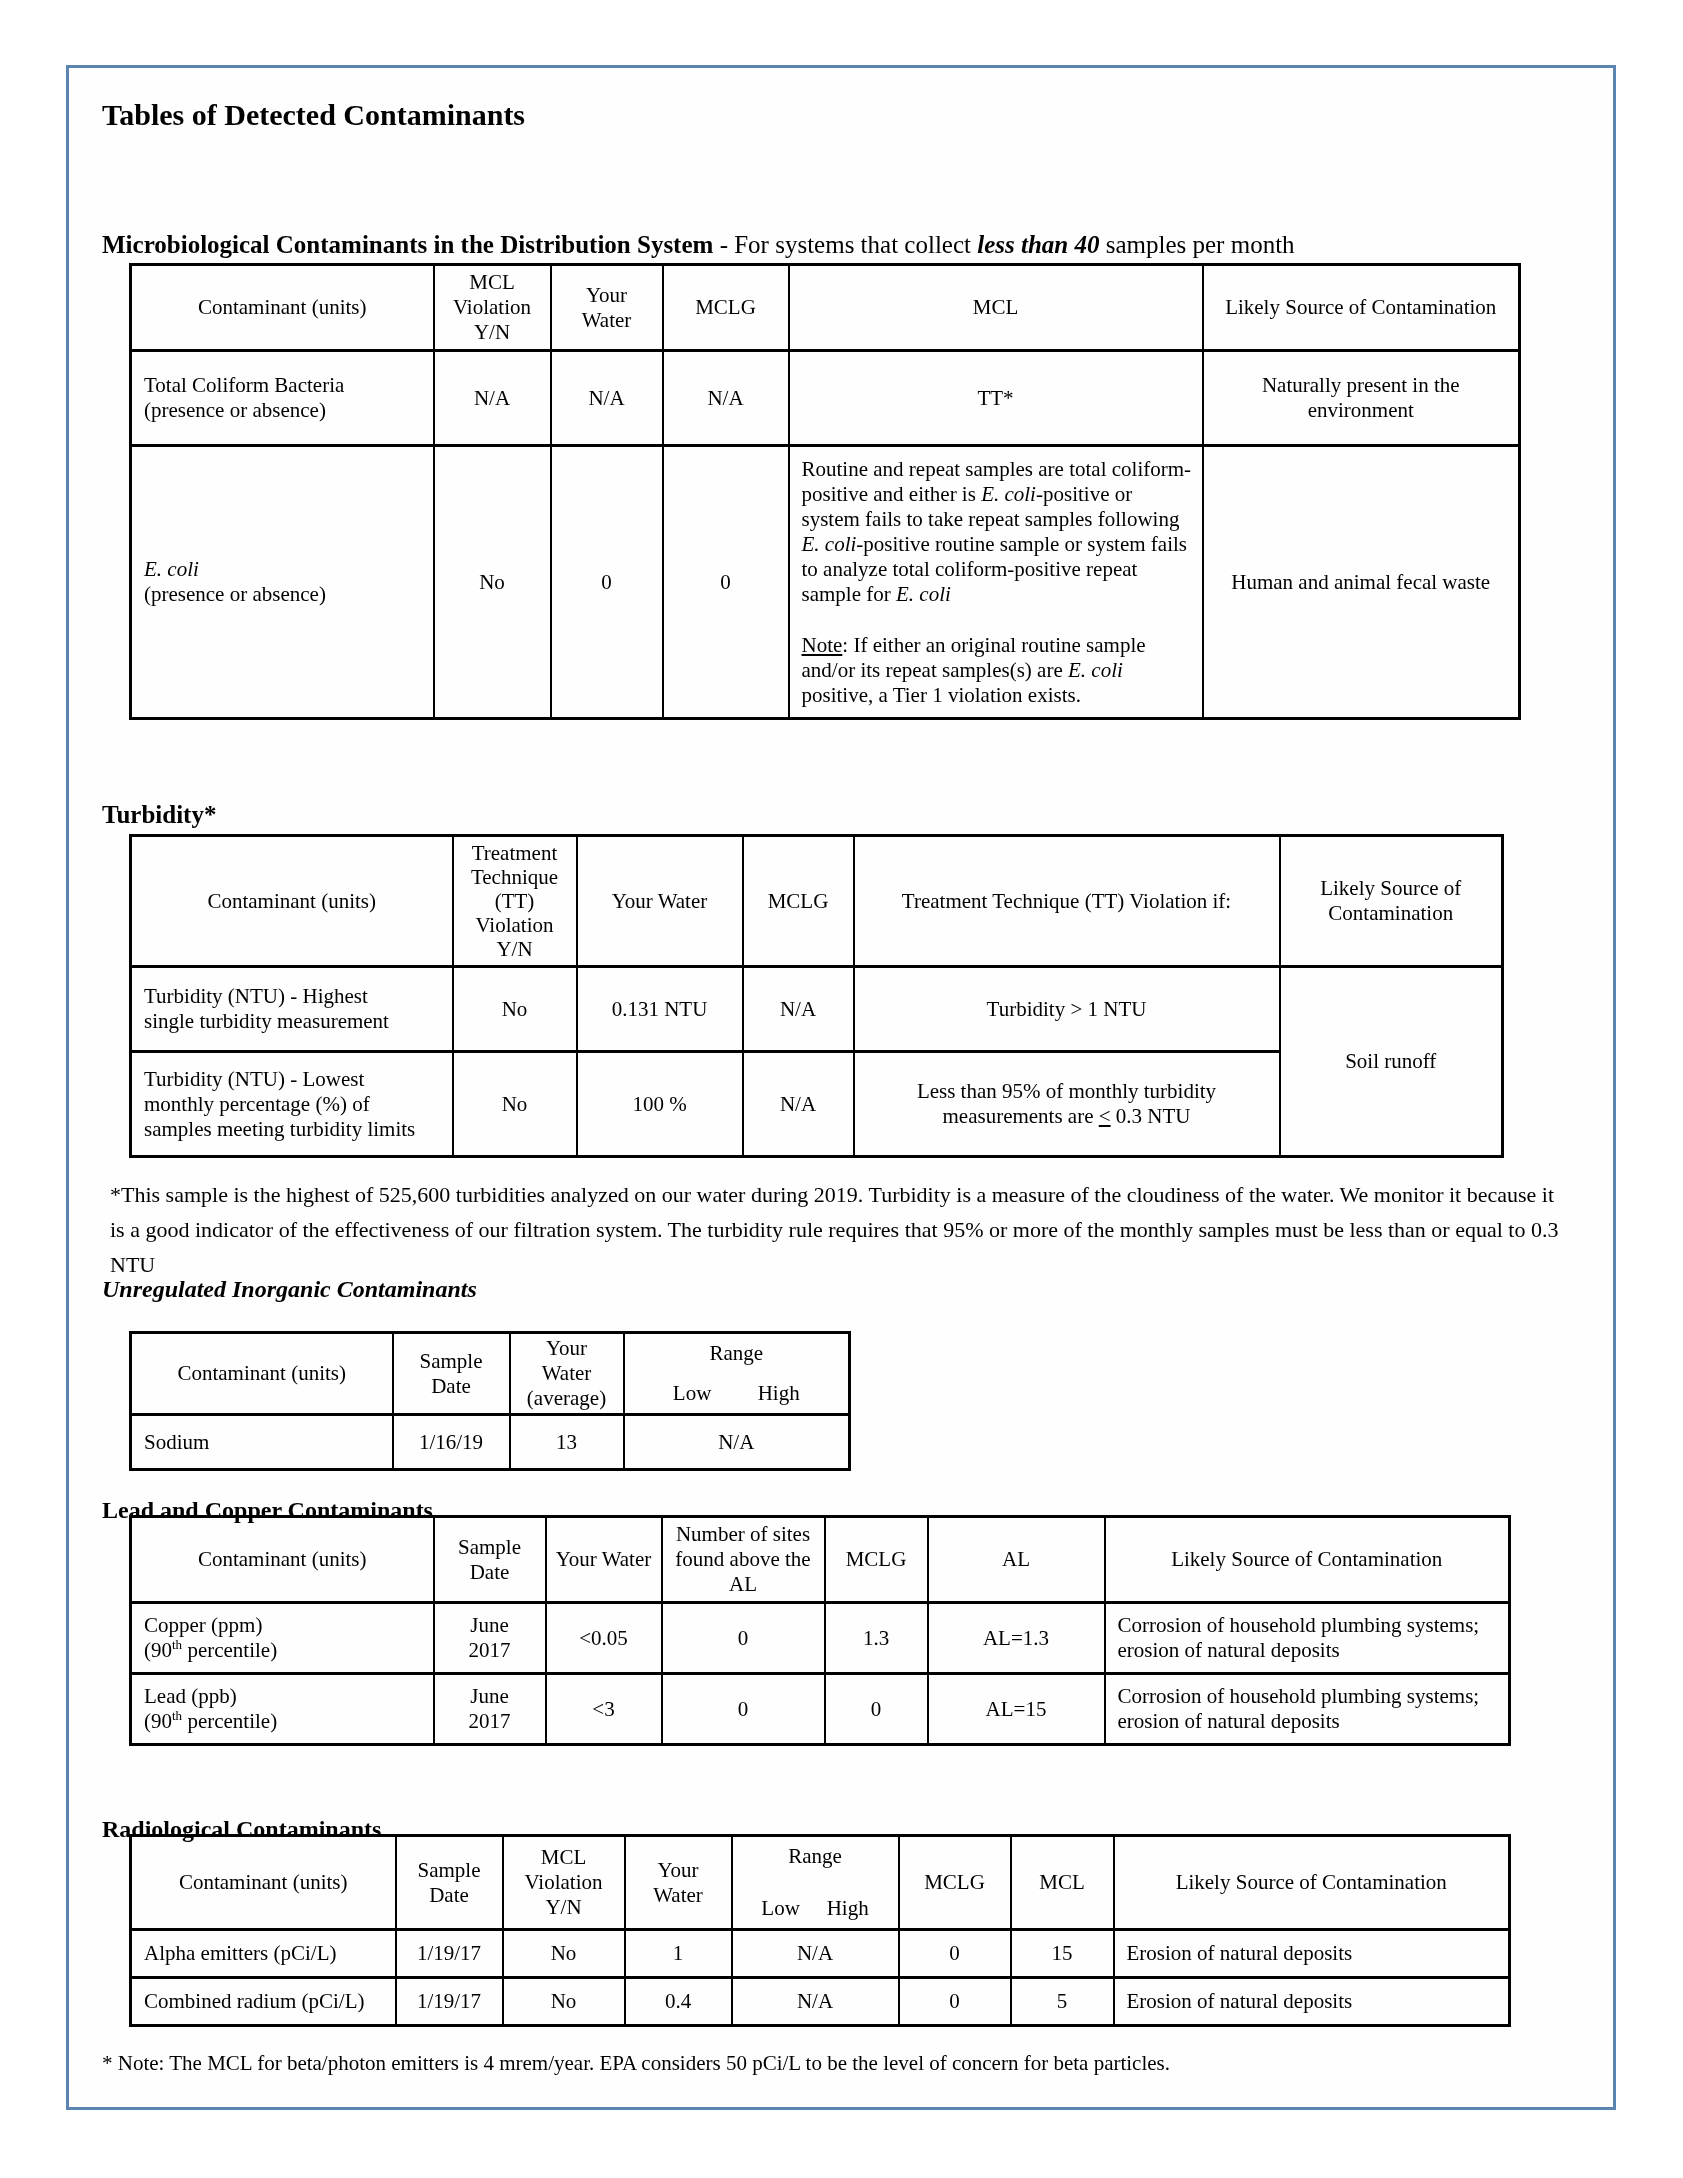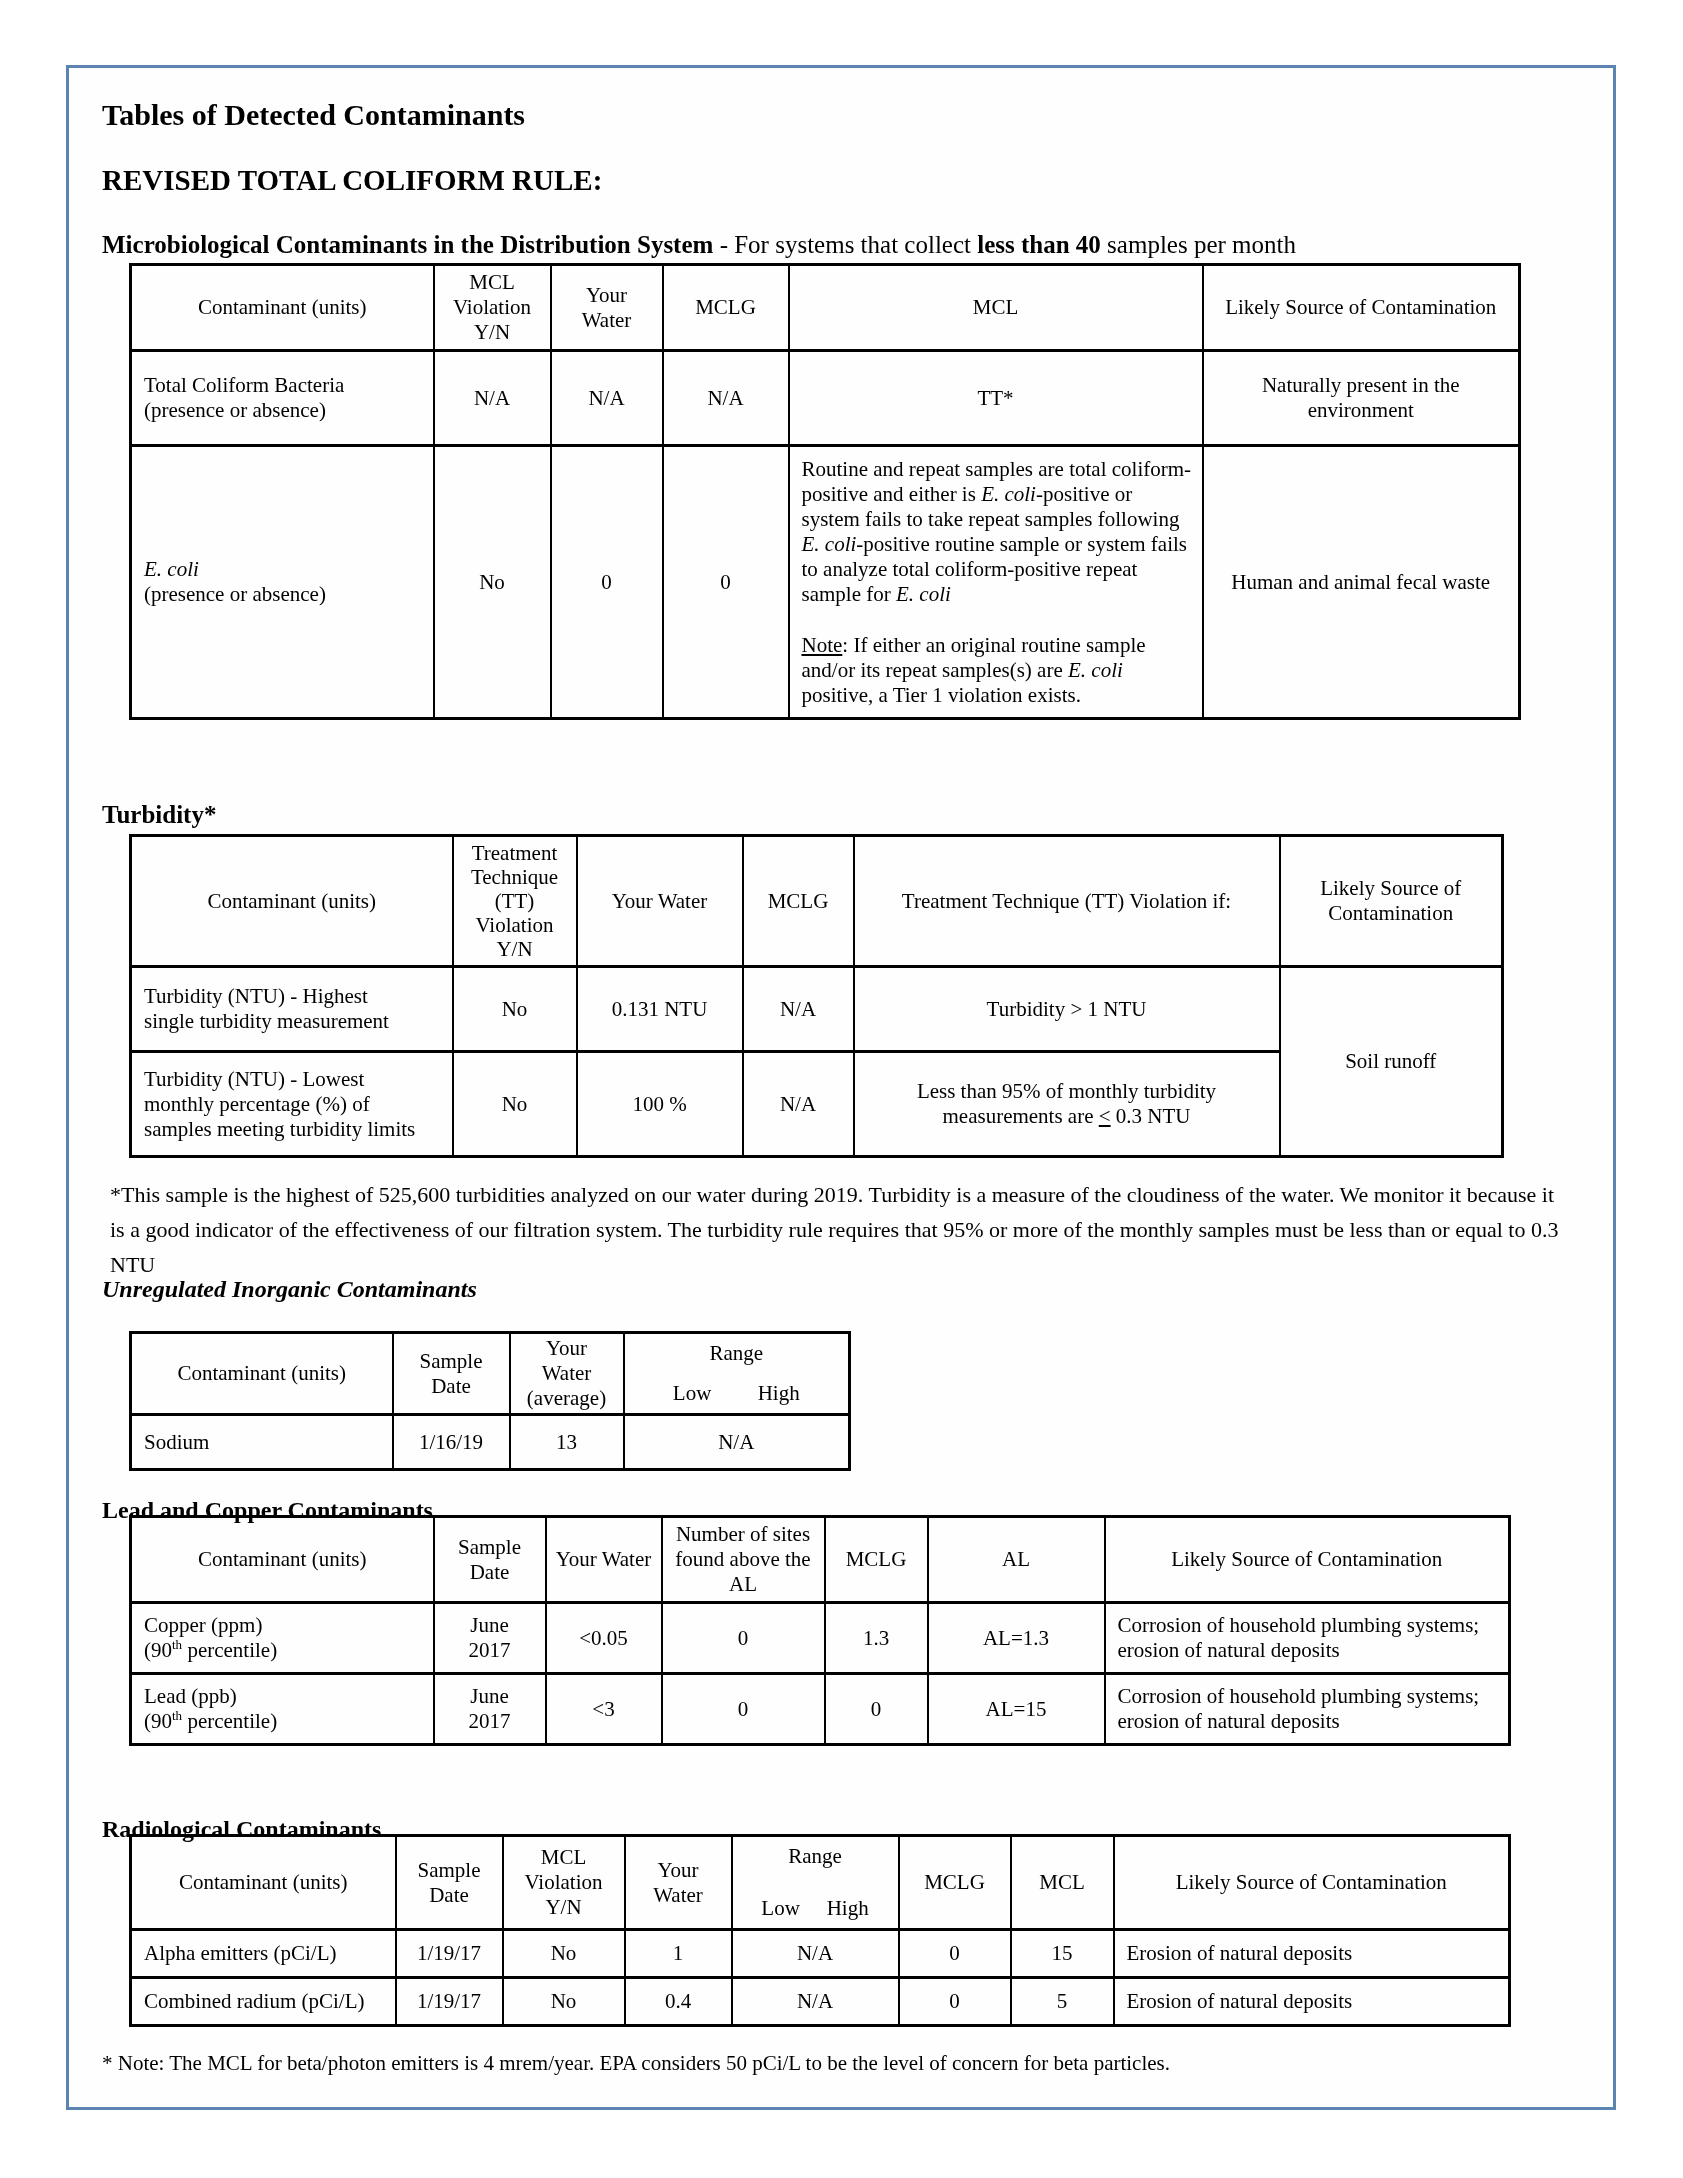--- a/index.html
+++ b/index.html
@@ -13,21 +13,21 @@
   .page-frame {
     position: absolute;
     left: 66px; top: 65px;
     width: 1550px; height: 2045px;
     border: 3px solid #5b84b1;
     background: #fffefe;
   }
   .abs { position: absolute; }
   .b  { font-weight: bold; }
   .i  { font-style: italic; }
-  .bi { font-weight: bold; }
+  .bi { font-weight: bold; font-style: italic; }
   .u  { text-decoration: underline; }
   .preline { white-space: pre-line; }
 
   .doc-title   { font-size: 30px; font-weight: bold; }
   .rule-title  { font-size: 29px; font-weight: bold; }
   .sec-heading { font-size: 24px; font-weight: bold; }
   .micro-heading { font-size: 25px; }
   .micro-heading .b { font-size: 25px; }
 
   .fn-small { font-size: 21px; }
@@ -59,21 +59,20 @@
 
   .range-inner { display: flex; flex-direction: column; justify-content: space-between; align-items: stretch; }
   .range-row { display: flex; justify-content: space-evenly; }
 </style>
 </head>
 <body>
 
 <div class="page-frame">
 
   <div class="abs doc-title" style="left:33px; top:30px;">Tables of Detected Contaminants</div>
-  <div class="abs rule-title" style="left:33px; top:96px;">REVISED TOTAL COLIFORM RULE:</div>
 
   <div class="abs micro-heading" style="left:33px; top:163px; width:1485px;">
     <span class="b">Microbiological Contaminants in the Distribution System</span><span> - For systems that collect </span><span class="bi">less than 40</span><span> samples per month</span>
   </div>
 
   <table class="ctable abs" style="left:60px; top:195px; width:1388px;">
     <colgroup>
       <col style="width:303px">
         <col style="width:117px">
         <col style="width:112px">

